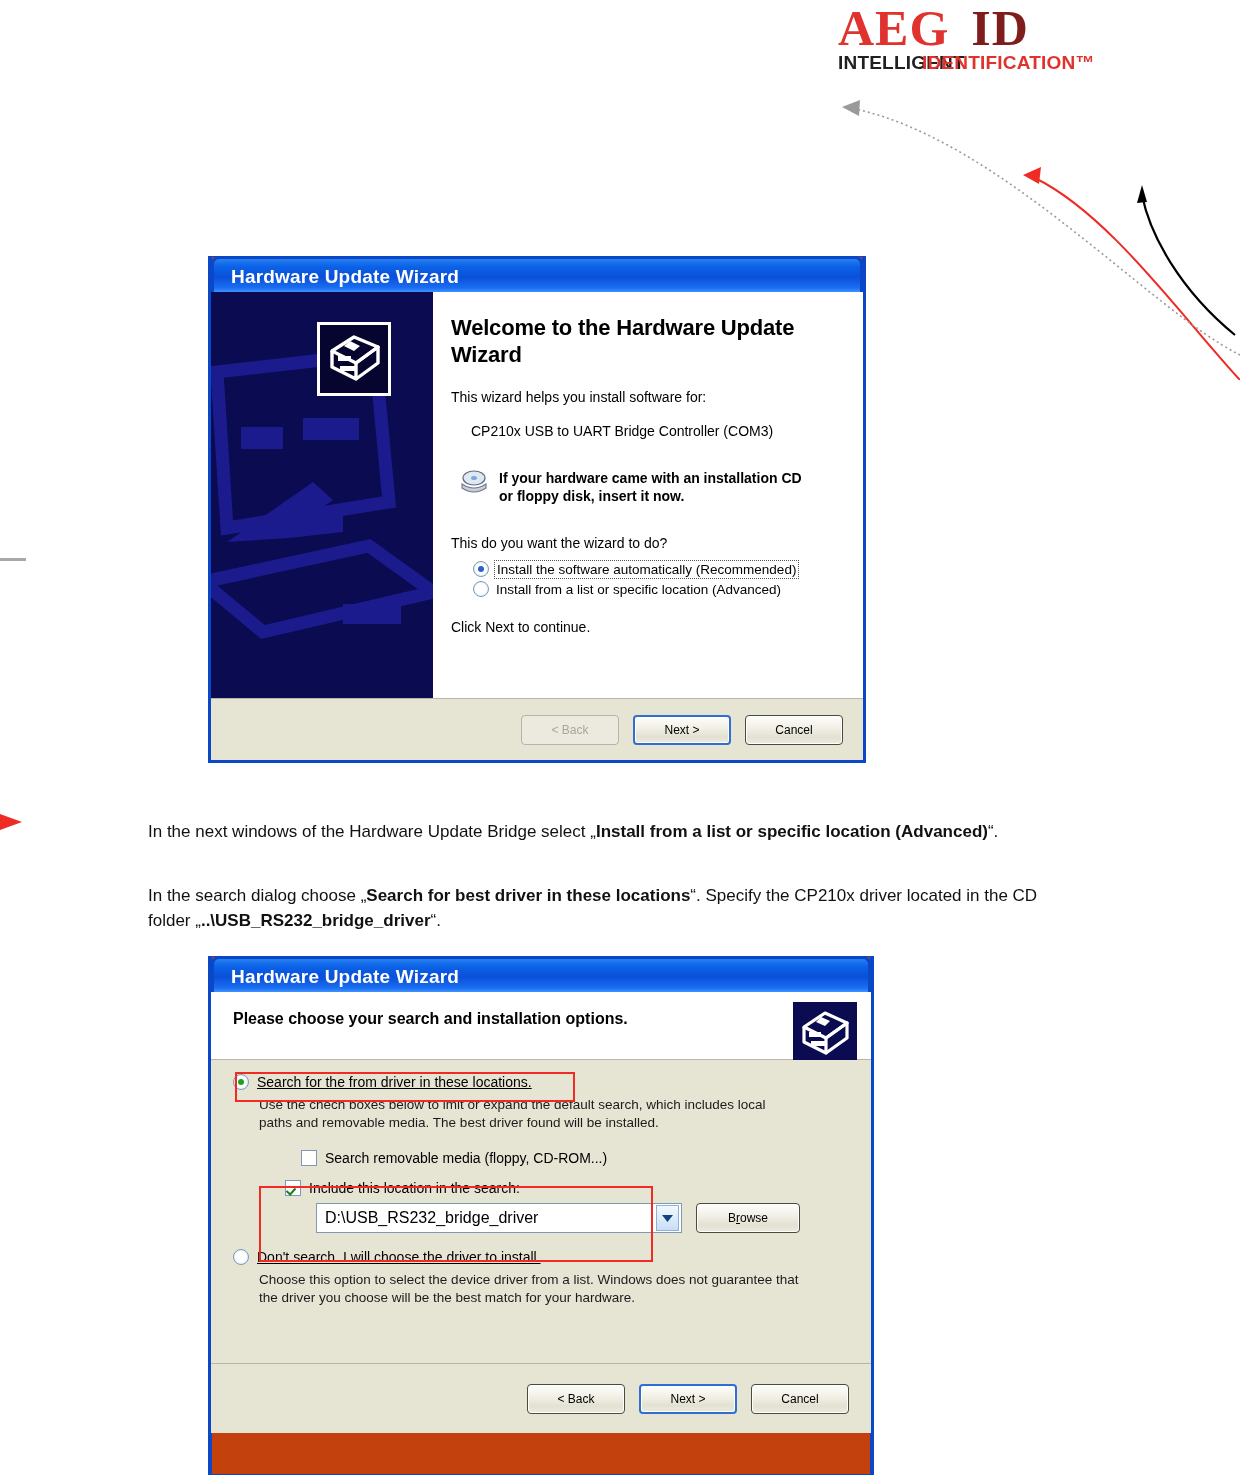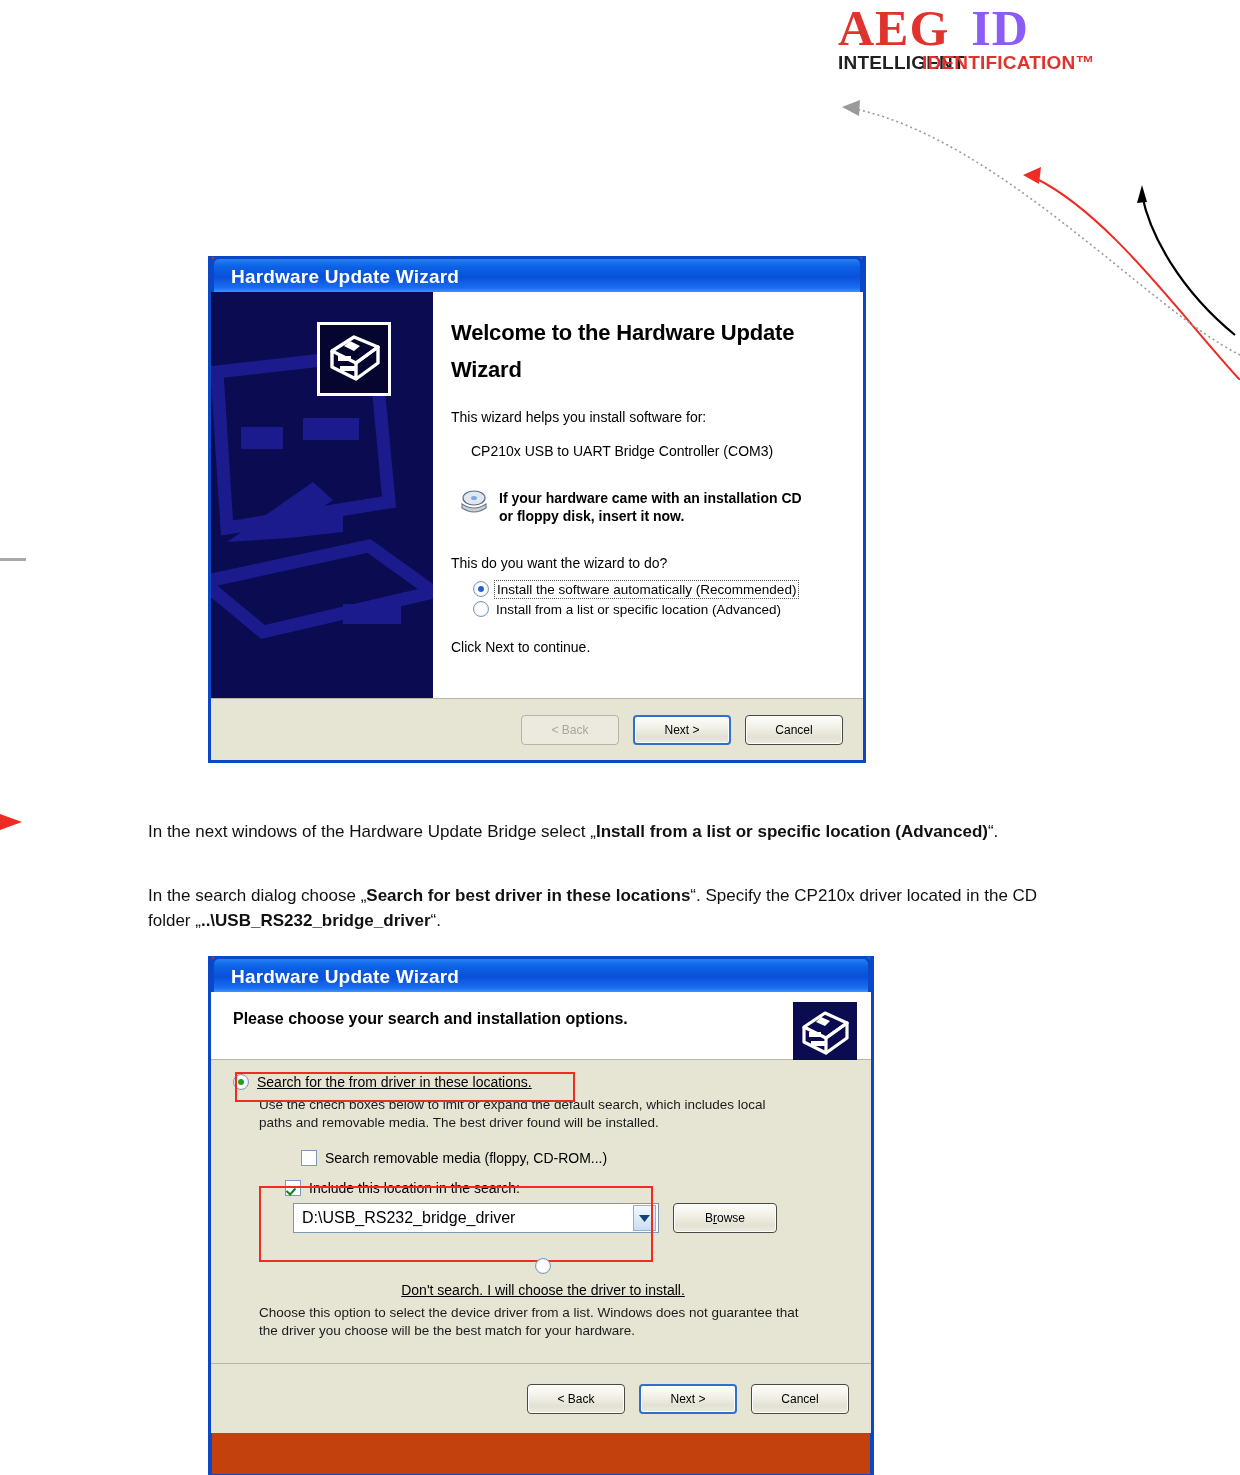--- a/index.html
+++ b/index.html
@@ -6,21 +6,21 @@
   body{
     width:1240px;height:1475px;position:relative;background:#ffffff;
     font-family:"Liberation Sans", sans-serif;
     -webkit-font-smoothing:antialiased;
   }
 
   
   .logo{position:absolute;left:838px;top:2px;width:300px;height:76px;}
   .logo-main{font-family:"Liberation Serif", serif;font-weight:bold;font-size:50px;line-height:52px;letter-spacing:1px;}
   .logo-aeg{color:#e0332e;}
-  .logo-id{color:#8b5cf6;margin-left:22px;}
+  .logo-id{color:#7f1d1d;margin-left:22px;}
   .logo-sub{position:relative;height:22px;margin-top:-2px;}
   .logo-sub span{position:absolute;left:0;top:0;font-size:19px;font-weight:bold;letter-spacing:.2px;font-family:"Liberation Sans",sans-serif;}
   .sub-a{color:#231f20;}
   .sub-b{color:#e0332e;left:84px !important;}
 
   
   .deco{position:absolute;left:820px;top:85px;width:420px;height:295px;pointer-events:none;}
   .left-dash{position:absolute;left:0px;top:558px;width:26px;height:3px;background:#a8a8a8;}
   .left-arrow{position:absolute;left:0px;top:810px;width:30px;height:24px;}
 
@@ -41,21 +41,21 @@
   .side-panel{
     width:222px;position:relative;overflow:hidden;
     background:#0b0b52;
   }
   .side-panel .watermark{position:absolute;left:-18px;top:40px;}
   .hw-icon-lg{
     position:absolute;left:106px;top:30px;width:74px;height:74px;background:#050530;
     border:3px solid #ffffff;box-sizing:border-box;
   }
   .dlg1-main{flex:1;padding:22px 20px 0 18px;position:relative;color:#000;}
-  .welcome-h{font-size:22px;font-weight:bold;line-height:37px;margin:0 0 20px 0;letter-spacing:-.2px;}
+  .welcome-h{font-size:22px;font-weight:bold;line-height:27px;margin:0 0 20px 0;letter-spacing:-.2px;}
   .wiz-line{font-size:14px;line-height:19px;margin:0 0 16px 0;}
   .device-line{font-size:14px;margin:0 0 30px 20px;}
   .cd-row{display:flex;align-items:flex-start;gap:10px;margin:0 0 30px 8px;}
   .cd-text{font-size:14px;font-weight:bold;line-height:18px;}
   .q-line{font-size:14px;margin:0 0 10px 0;}
   .radio-row{display:flex;align-items:center;gap:7px;margin:0 0 4px 22px;font-size:13.5px;}
   .radio-row.focus .rlabel{outline:1px dotted #555;outline-offset:1px;padding:0 1px;}
   .click-next{font-size:14px;margin:22px 0 0 0;}
   .dlg-footer{
     height:62px;background:#e6e4d3;border-top:1px solid #b9b7a4;
@@ -95,21 +95,21 @@
   #dlg2{left:208px;top:956px;width:660px;height:519px;}
   .d2-head{background:#ffffff;height:68px;position:relative;padding:18px 0 0 22px;box-sizing:border-box;
            border-bottom:1px solid #b9b7a4;}
   .d2-head-title{font-size:16px;font-weight:bold;color:#000;}
   .hw-icon-sm{position:absolute;right:14px;top:10px;width:64px;height:64px;background:#0b0b52;}
   .d2-body{background:#e6e4d3;height:303px;padding:14px 18px 0 22px;box-sizing:border-box;position:relative;}
   .opt-row{display:flex;align-items:center;gap:8px;font-size:14px;color:#000;}
   .desc{font-size:13.5px;line-height:18px;margin:6px 0 0 26px;color:#1b1b1b;}
   .indent{margin-left:52px;}
   .loc-box{margin:6px 0 0 52px;}
-  .combo-row{display:flex;align-items:center;gap:14px;margin-top:7px;margin-left:8px;}
+  .combo-row{display:flex;align-items:center;gap:14px;margin-top:7px;margin-left:31px;}
   .combo{
     width:366px;height:30px;background:#fff;border:1px solid #7d99b5;display:flex;align-items:center;
     box-sizing:border-box;
   }
   .combo-val{flex:1;padding-left:8px;font-size:16px;color:#000;overflow:hidden;white-space:nowrap;}
   .combo-arrow{
     width:23px;height:26px;margin-right:2px;flex:none;
     background:linear-gradient(180deg,#f2f9ff,#c9def5);
     border:1px solid #8fb2d4;display:flex;align-items:center;justify-content:center;box-sizing:border-box;
   }
@@ -277,21 +277,21 @@
               </svg>
           </span>
         </div>
         <div class="btn" style="min-width:104px;">
           <span><span class="ul" style="text-decoration:none;">B</span><span class="ul">r</span><span>owse</span></span>
         </div>
       </div>
     </div>
     <div class="ann" style="left:48px;top:126px;width:390px;height:72px;"></div>
 
-    <div class="opt-row" style="margin-top:25px;flex-direction:column;">
+    <div class="opt-row" style="margin-top:16px;">
       <span class="radio"></span>
       <span class="ul">Don't search. I will choose the driver to install.</span>
     </div>
     <div class="desc">
       <div>Choose this option to select the device driver from a list.  Windows does not guarantee that</div>
       <div>the driver you choose will be the best match for your hardware.</div>
     </div>
   </div>
 
   <div class="d2-footer">

